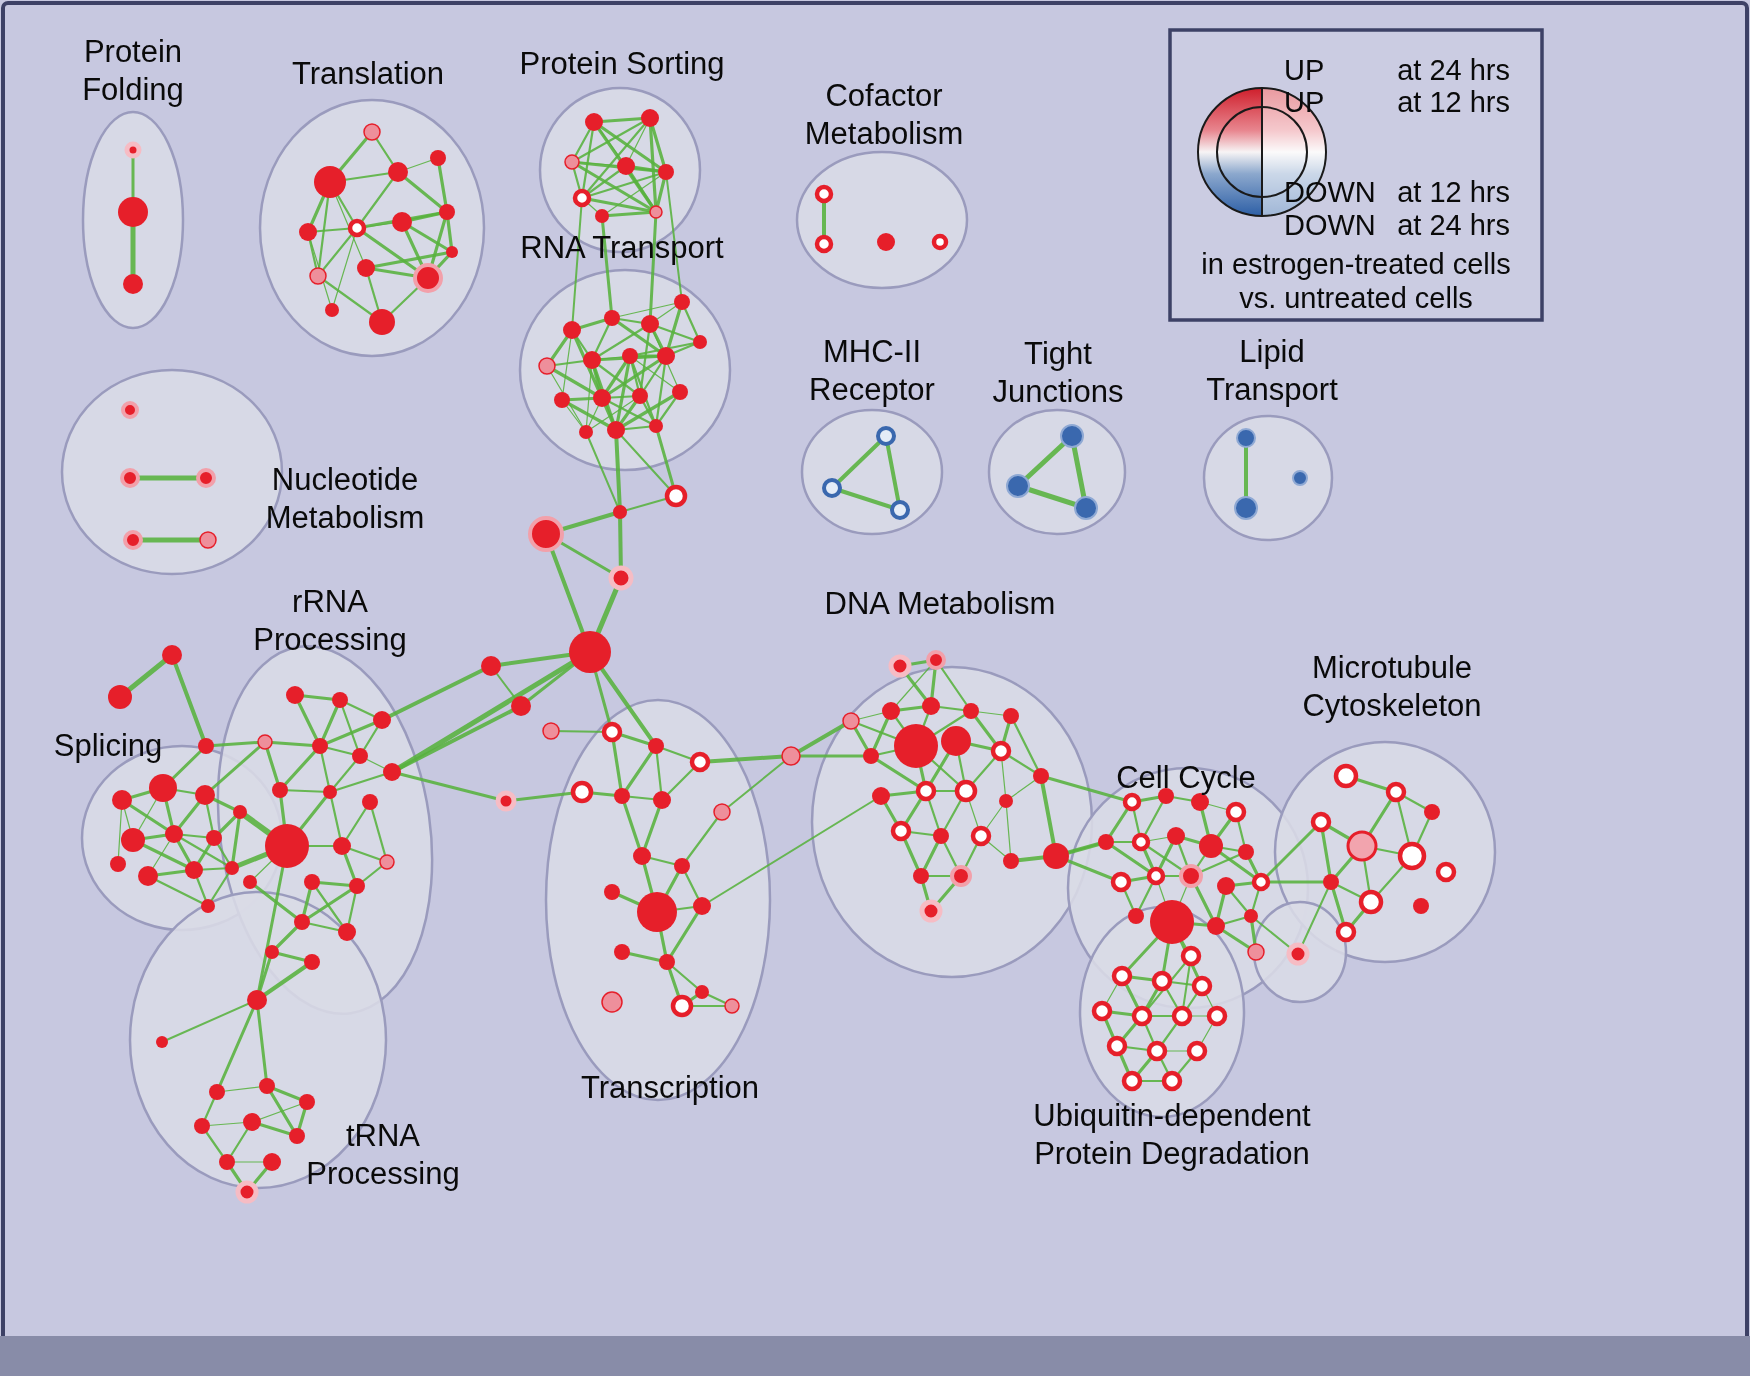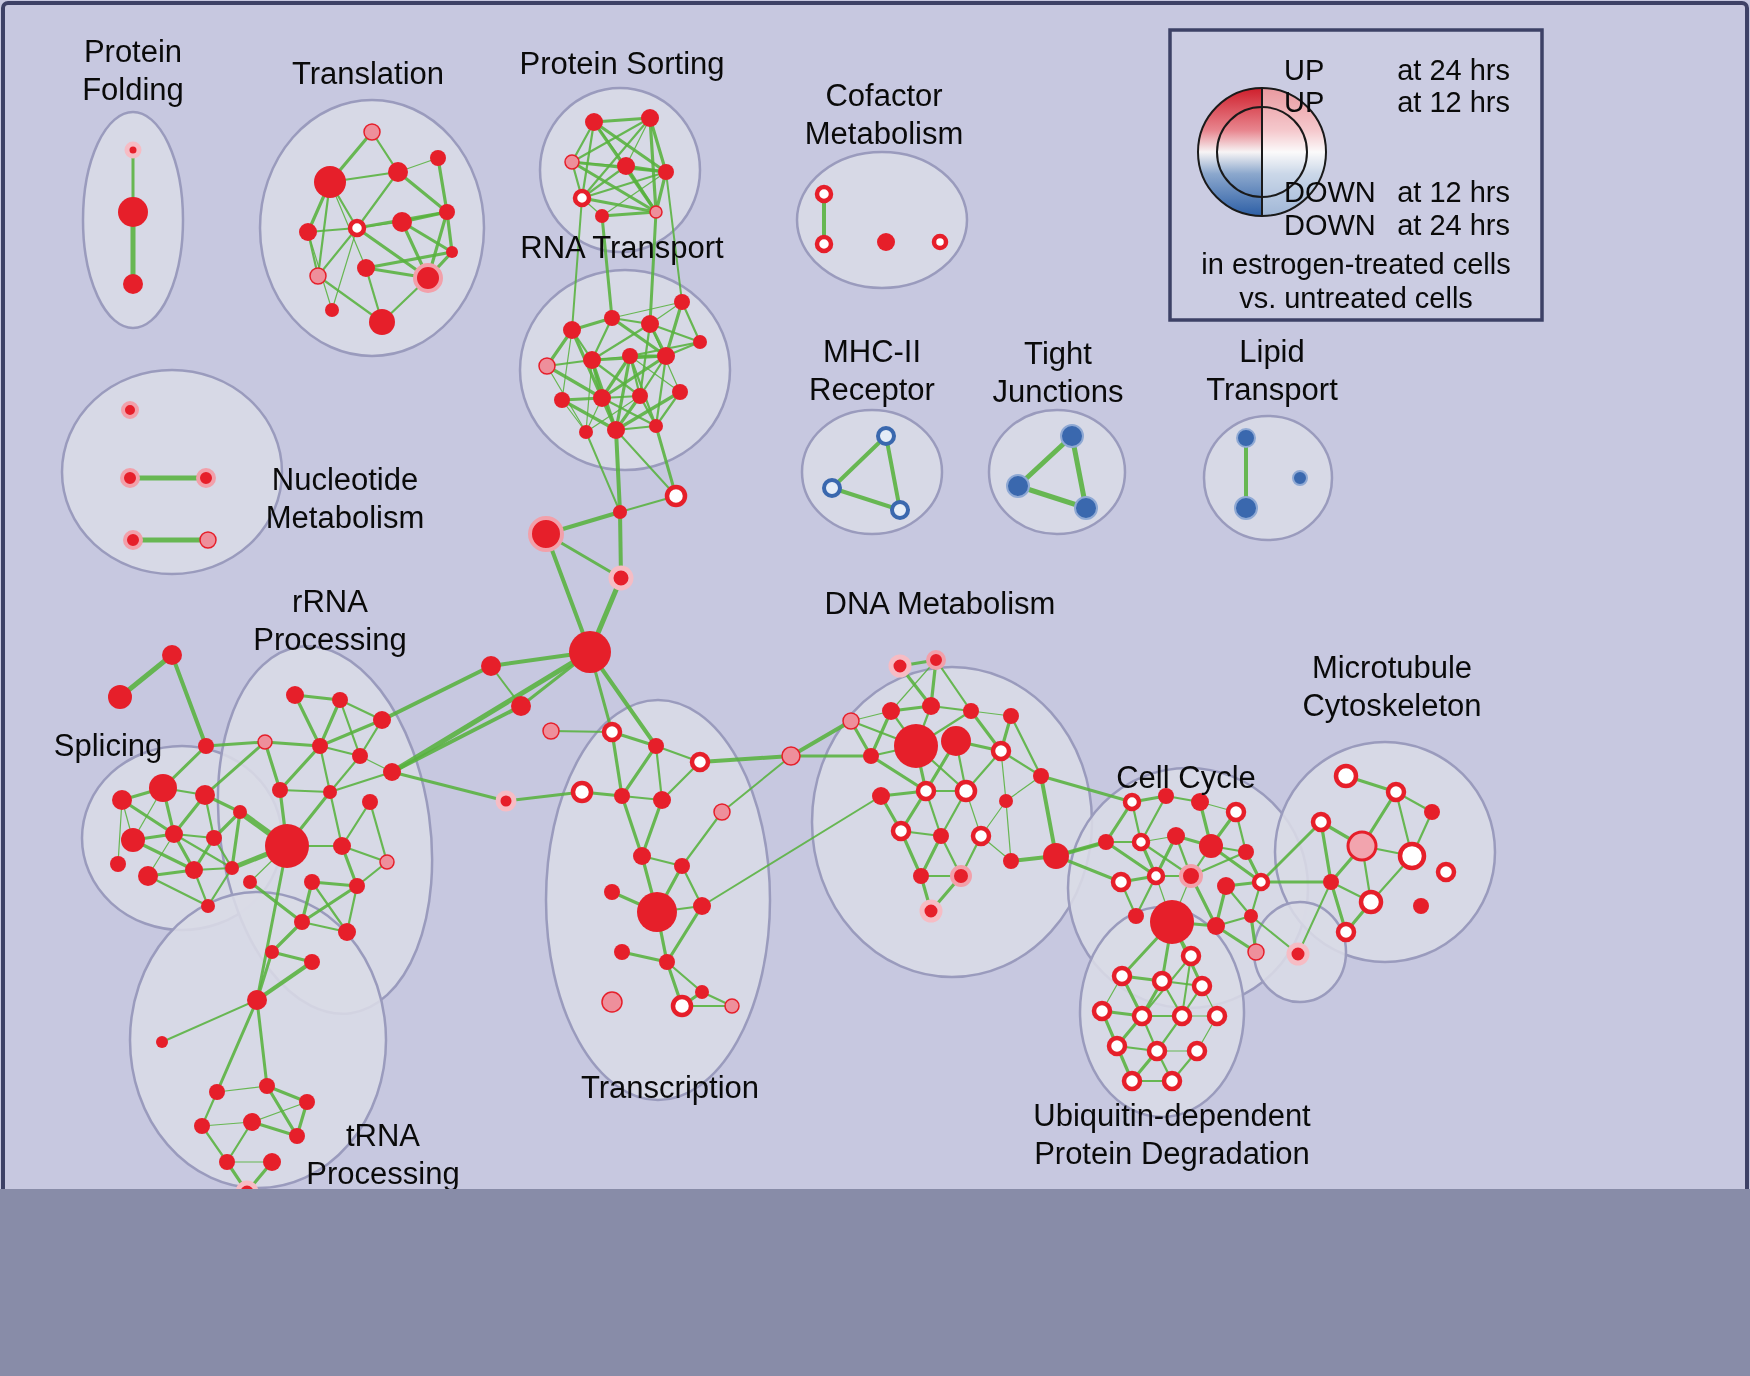--- a/index.html
+++ b/index.html
@@ -1,16 +1,16 @@
 <!DOCTYPE html>
 <html><head>
 <meta charset="utf-8">
 <style>
   html,body{margin:0;padding:0;background:#888ca8;}
-  .frame{width:1750px;height:1189px;position:relative;margin:0 auto;}
+  .frame{width:1750px;height:1336px;position:relative;margin:0 auto;}
   svg{display:block;user-select:none;}
   text{font-family:"Liberation Sans", sans-serif;}
 </style>
 </head>
 <body>
 
 <div class="frame">
   <svg id="figure" width="1750" height="1376" viewBox="0 0 1750 1376">
       <defs>
         <linearGradient id="gradRB" x1="0" y1="0" x2="0" y2="1">

